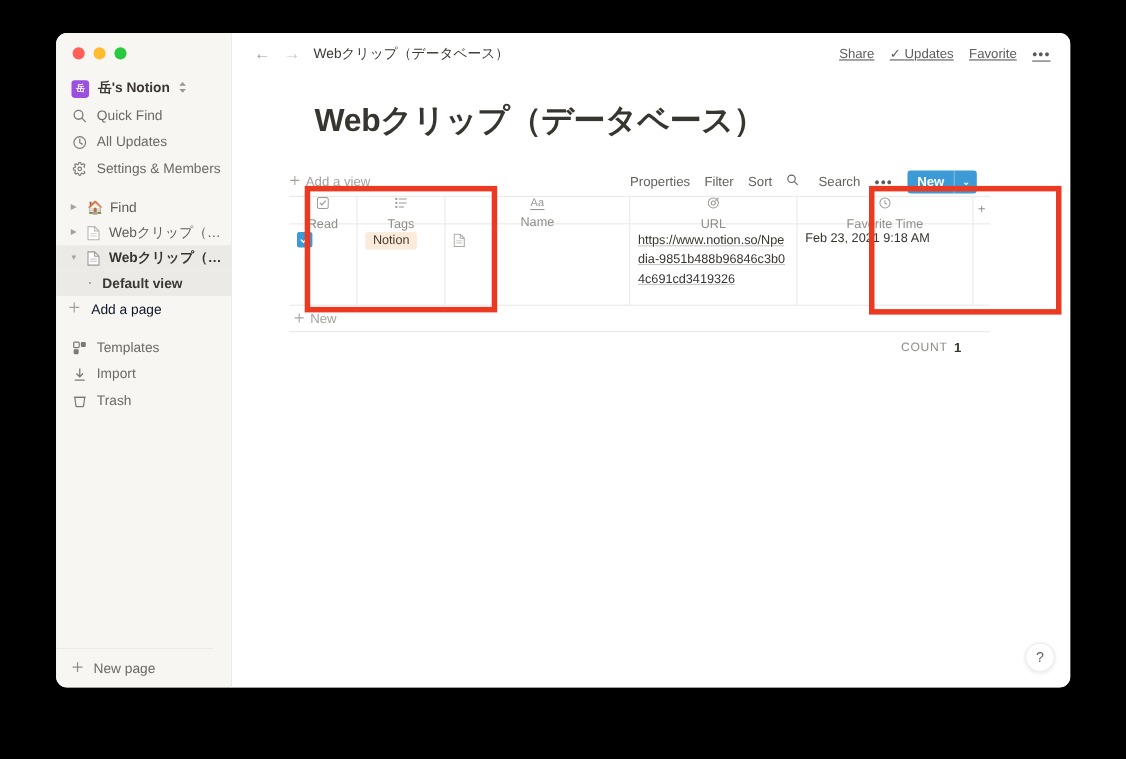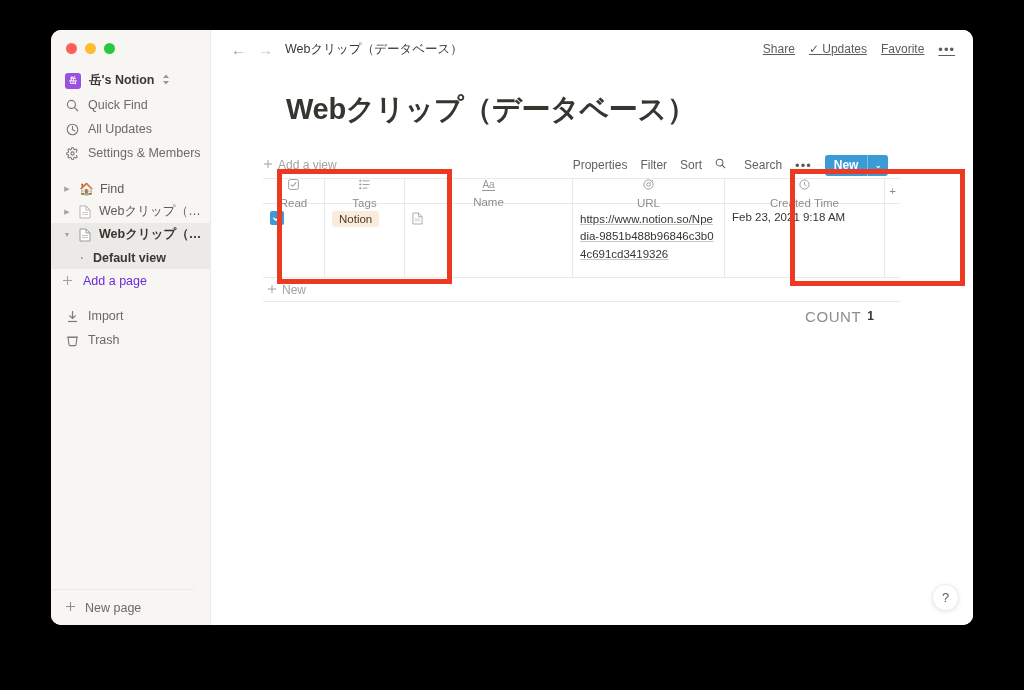--- a/index.html
+++ b/index.html
@@ -247,21 +247,21 @@
     border-bottom: 1px solid #e9e9e7;
   }
   .countrow {
     margin-left: 52px; width: 637px;
     height: 28px;
     display: flex; align-items: center; justify-content: flex-end;
     gap: 6px;
     padding-right: 26px;
   }
   .count-lbl {
-    font-size: 15px; color: #8f8d89;
+    font-size: 11px; color: #8f8d89;
     letter-spacing: .6px; text-transform: uppercase;
   }
   .count-val { font-size: 12px; color: #37352f; font-weight: 600; }
 
   .help-btn {
     position: absolute;
     right: 14px; bottom: 14px;
     width: 27px; height: 27px; border-radius: 50%;
     background: #ffffff;
     border: 1px solid #ededeb;
@@ -373,27 +373,37 @@
         <span class="label">Default view</span>
       </div>
 
       <div class="tree-item">
         <span class="tw">
           <svg width="11" height="11" viewBox="0 0 11 11">
               <line x1="5.5" y1="1" x2="5.5" y2="10" stroke="#a5a29c" stroke-width="1.1"></line>
               <line x1="1" y1="5.5" x2="10" y2="5.5" stroke="#a5a29c" stroke-width="1.1"></line>
             </svg>
         </span>
-        <span class="label" style="color:#6d28d9;padding-left:4px">Add a page</span>
+        <span class="label" style="color:#0f172a;padding-left:4px">Add a page</span>
       </div>
     </div>
 
     <div class="section-gap"></div>
 
     <div>
+      <div class="nav-item">
+        <span class="ico">
+          <svg width="13" height="13" viewBox="0 0 13 13">
+              <rect x="1" y="1" width="5" height="5" rx="1" fill="none" stroke="#7c7a76" stroke-width="1.1"></rect>
+              <rect x="7.5" y="1" width="4.5" height="4.5" rx="1" fill="#7c7a76"></rect>
+              <rect x="1" y="7.5" width="4.5" height="4.5" rx="1" fill="#7c7a76"></rect>
+            </svg>
+        </span>
+        <span>Templates</span>
+      </div>
       <div class="nav-item">
         <span class="ico">
           <svg width="13" height="13" viewBox="0 0 13 13">
               <path d="M6.5 1 V8" stroke="#7c7a76" stroke-width="1.2"></path>
               <path d="M3.5 5.5 L6.5 8.5 L9.5 5.5" fill="none" stroke="#7c7a76" stroke-width="1.2"></path>
               <line x1="2" y1="11.5" x2="11" y2="11.5" stroke="#7c7a76" stroke-width="1.2"></line>
             </svg>
         </span>
         <span>Import</span>
       </div>
@@ -511,21 +521,21 @@
           </span>
           <span>URL</span>
         </div>
         <div class="tcell c-created">
           <span>
             <svg width="11" height="11" viewBox="0 0 12 12">
                 <circle cx="6" cy="6" r="5" fill="none" stroke="#9b9792" stroke-width="1"></circle>
                 <path d="M6 3.2 V6.2 L8 7.4" fill="none" stroke="#9b9792" stroke-width="1"></path>
               </svg>
           </span>
-          <span>Created Time</span>
+          <span>Favorite Time</span>
         </div>
         <div class="tcell c-plus">+</div>
       </div>
 
       <div class="trow tbody">
         <div class="tcell c-read">
           <span class="chk">
             <svg width="10" height="10" viewBox="0 0 12 12">
                 <path d="M2.2 6.2 L4.7 8.7 L9.8 3.3" fill="none" stroke="#ffffff" stroke-width="1.7" stroke-linecap="round" stroke-linejoin="round"></path>
               </svg>

